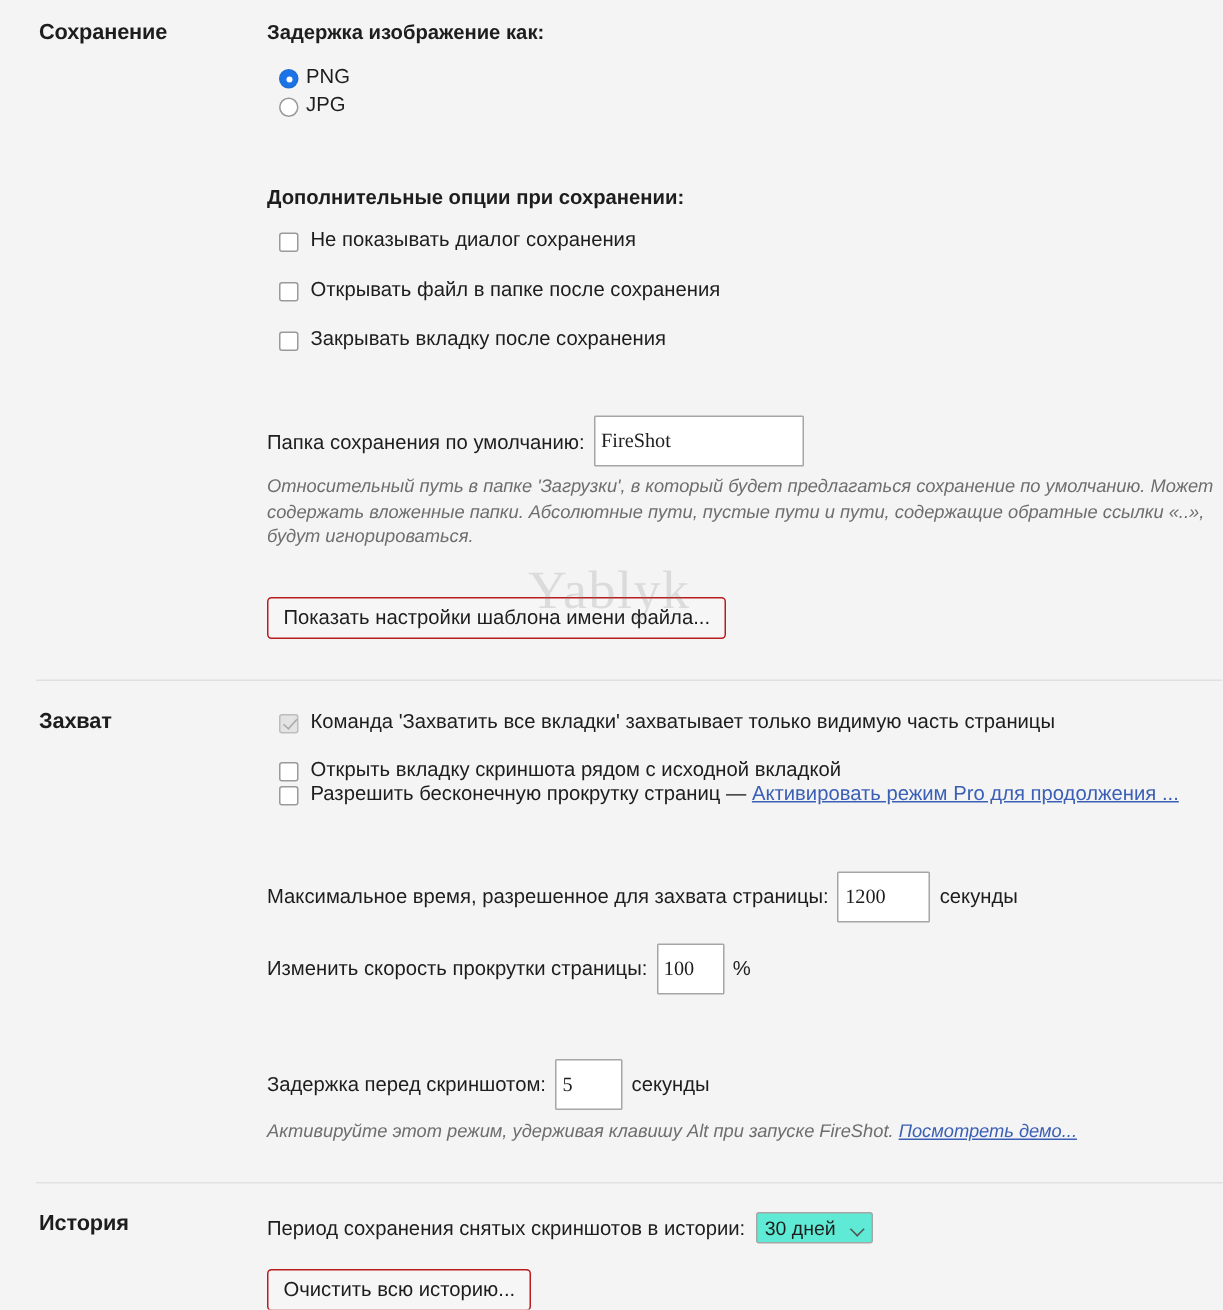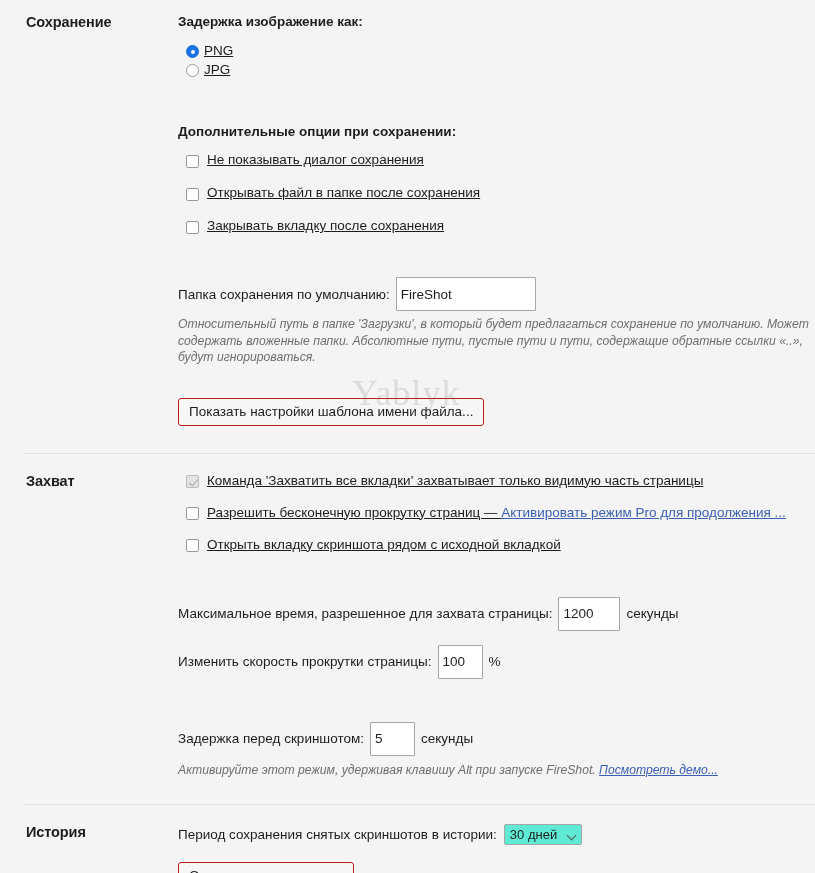--- a/index.html
+++ b/index.html
@@ -32,23 +32,22 @@
   .sec-body { flex: 1 1 auto; font-size: 13.5px; }
 
   .grp-title {
     font-weight: bold;
     font-size: 13.5px;
     margin: 0 0 12px 0;
   }
 
   .radio-row, .check-row {
     display: flex;
-    align-items: center;
+    align-items: flex-end;
     margin-bottom: 3px;
-    text-decoration: underline;
   }
   .radio-row label, .check-row label {
     cursor: default;
     line-height: 16px;
     font-size: 13.5px;
   }
 
   .radio {
     width: 13px; height: 13px;
     border-radius: 50%;
@@ -96,21 +95,21 @@
 
   .field-row {
     display: flex;
     align-items: center;
     font-size: 13.5px;
   }
   .txt-input {
     border: 1px solid #a6a6a6;
     background: #fff;
     height: 21px;
-    font-family: Liberation Sans, sans-serif;
+    font-family: Liberation Serif, serif;
     font-size: 13.5px;
     color: #1d1d1d;
     padding: 16px 4px;
     border-radius: 1px;
     outline: none;
   }
   .hint {
     font-style: italic;
     font-size: 12.2px;
     color: #6e6e6e;
@@ -225,28 +224,28 @@
   <div class="section" style="padding-top:19px;">
     <div class="sec-title">Захват</div>
     <div class="sec-body">
 
       <div style="padding-left:8px;">
         <div class="check-row" style="margin-bottom:16px;">
           <span class="cbox checked-disabled"></span>
           <label>Команда 'Захватить все вкладки' захватывает только видимую часть страницы</label>
         </div>
 
+        <div class="check-row" style="margin-bottom:0;">
+          <span class="cbox"></span>
+          <label>Открыть вкладку скриншота рядом с исходной вкладкой</label>
+        </div>
+
         <div class="check-row" style="margin-bottom:16px;">
           <span class="cbox"></span>
           <label><span>Разрешить бесконечную прокрутку страниц — </span><a href="#" class="lnk">Активировать режим Pro для продолжения ...</a></label>
-        </div>
-
-        <div class="check-row" style="margin-bottom:0;">
-          <span class="cbox"></span>
-          <label>Открыть вкладку скриншота рядом с исходной вкладкой</label>
         </div>
       </div>
 
       <div class="field-row" style="margin-top:44px;">
         <span>Максимальное время, разрешенное для захвата страницы:</span>
         <input class="txt-input" style="width: 62px; margin: 0px 6px;" value="1200">
         <span>секунды</span>
       </div>
 
       <div class="field-row" style="margin-top:14px;">

